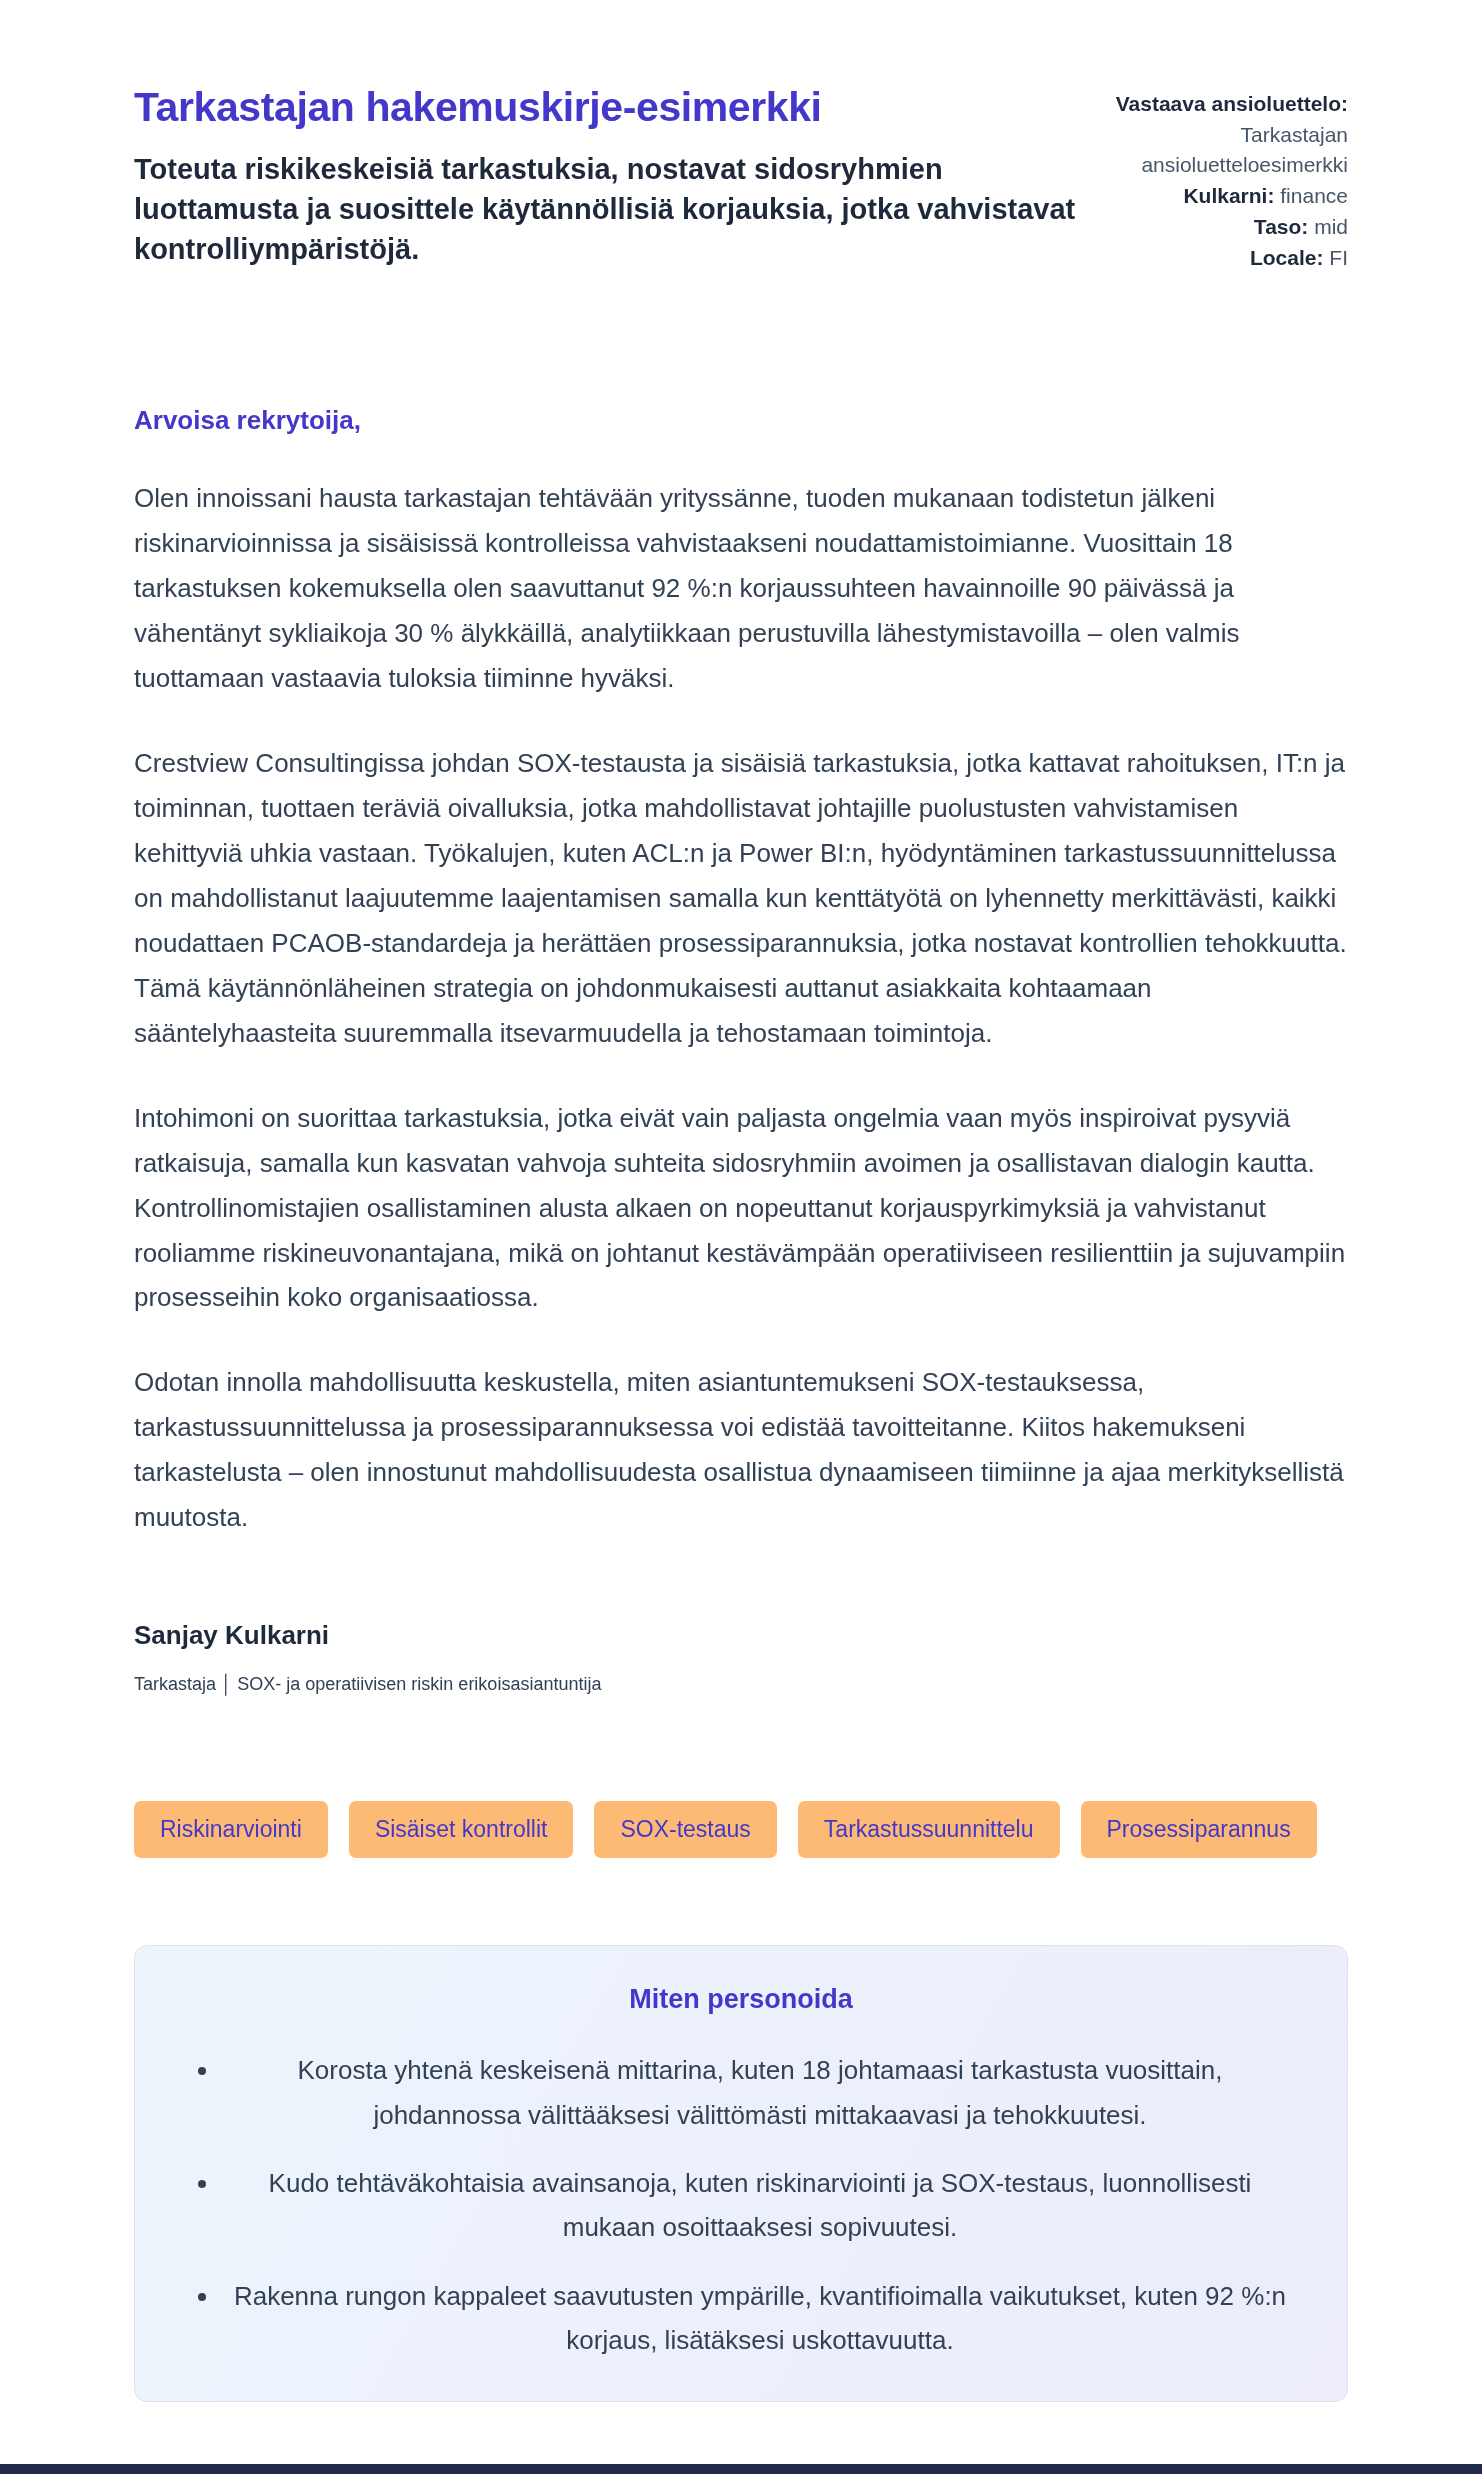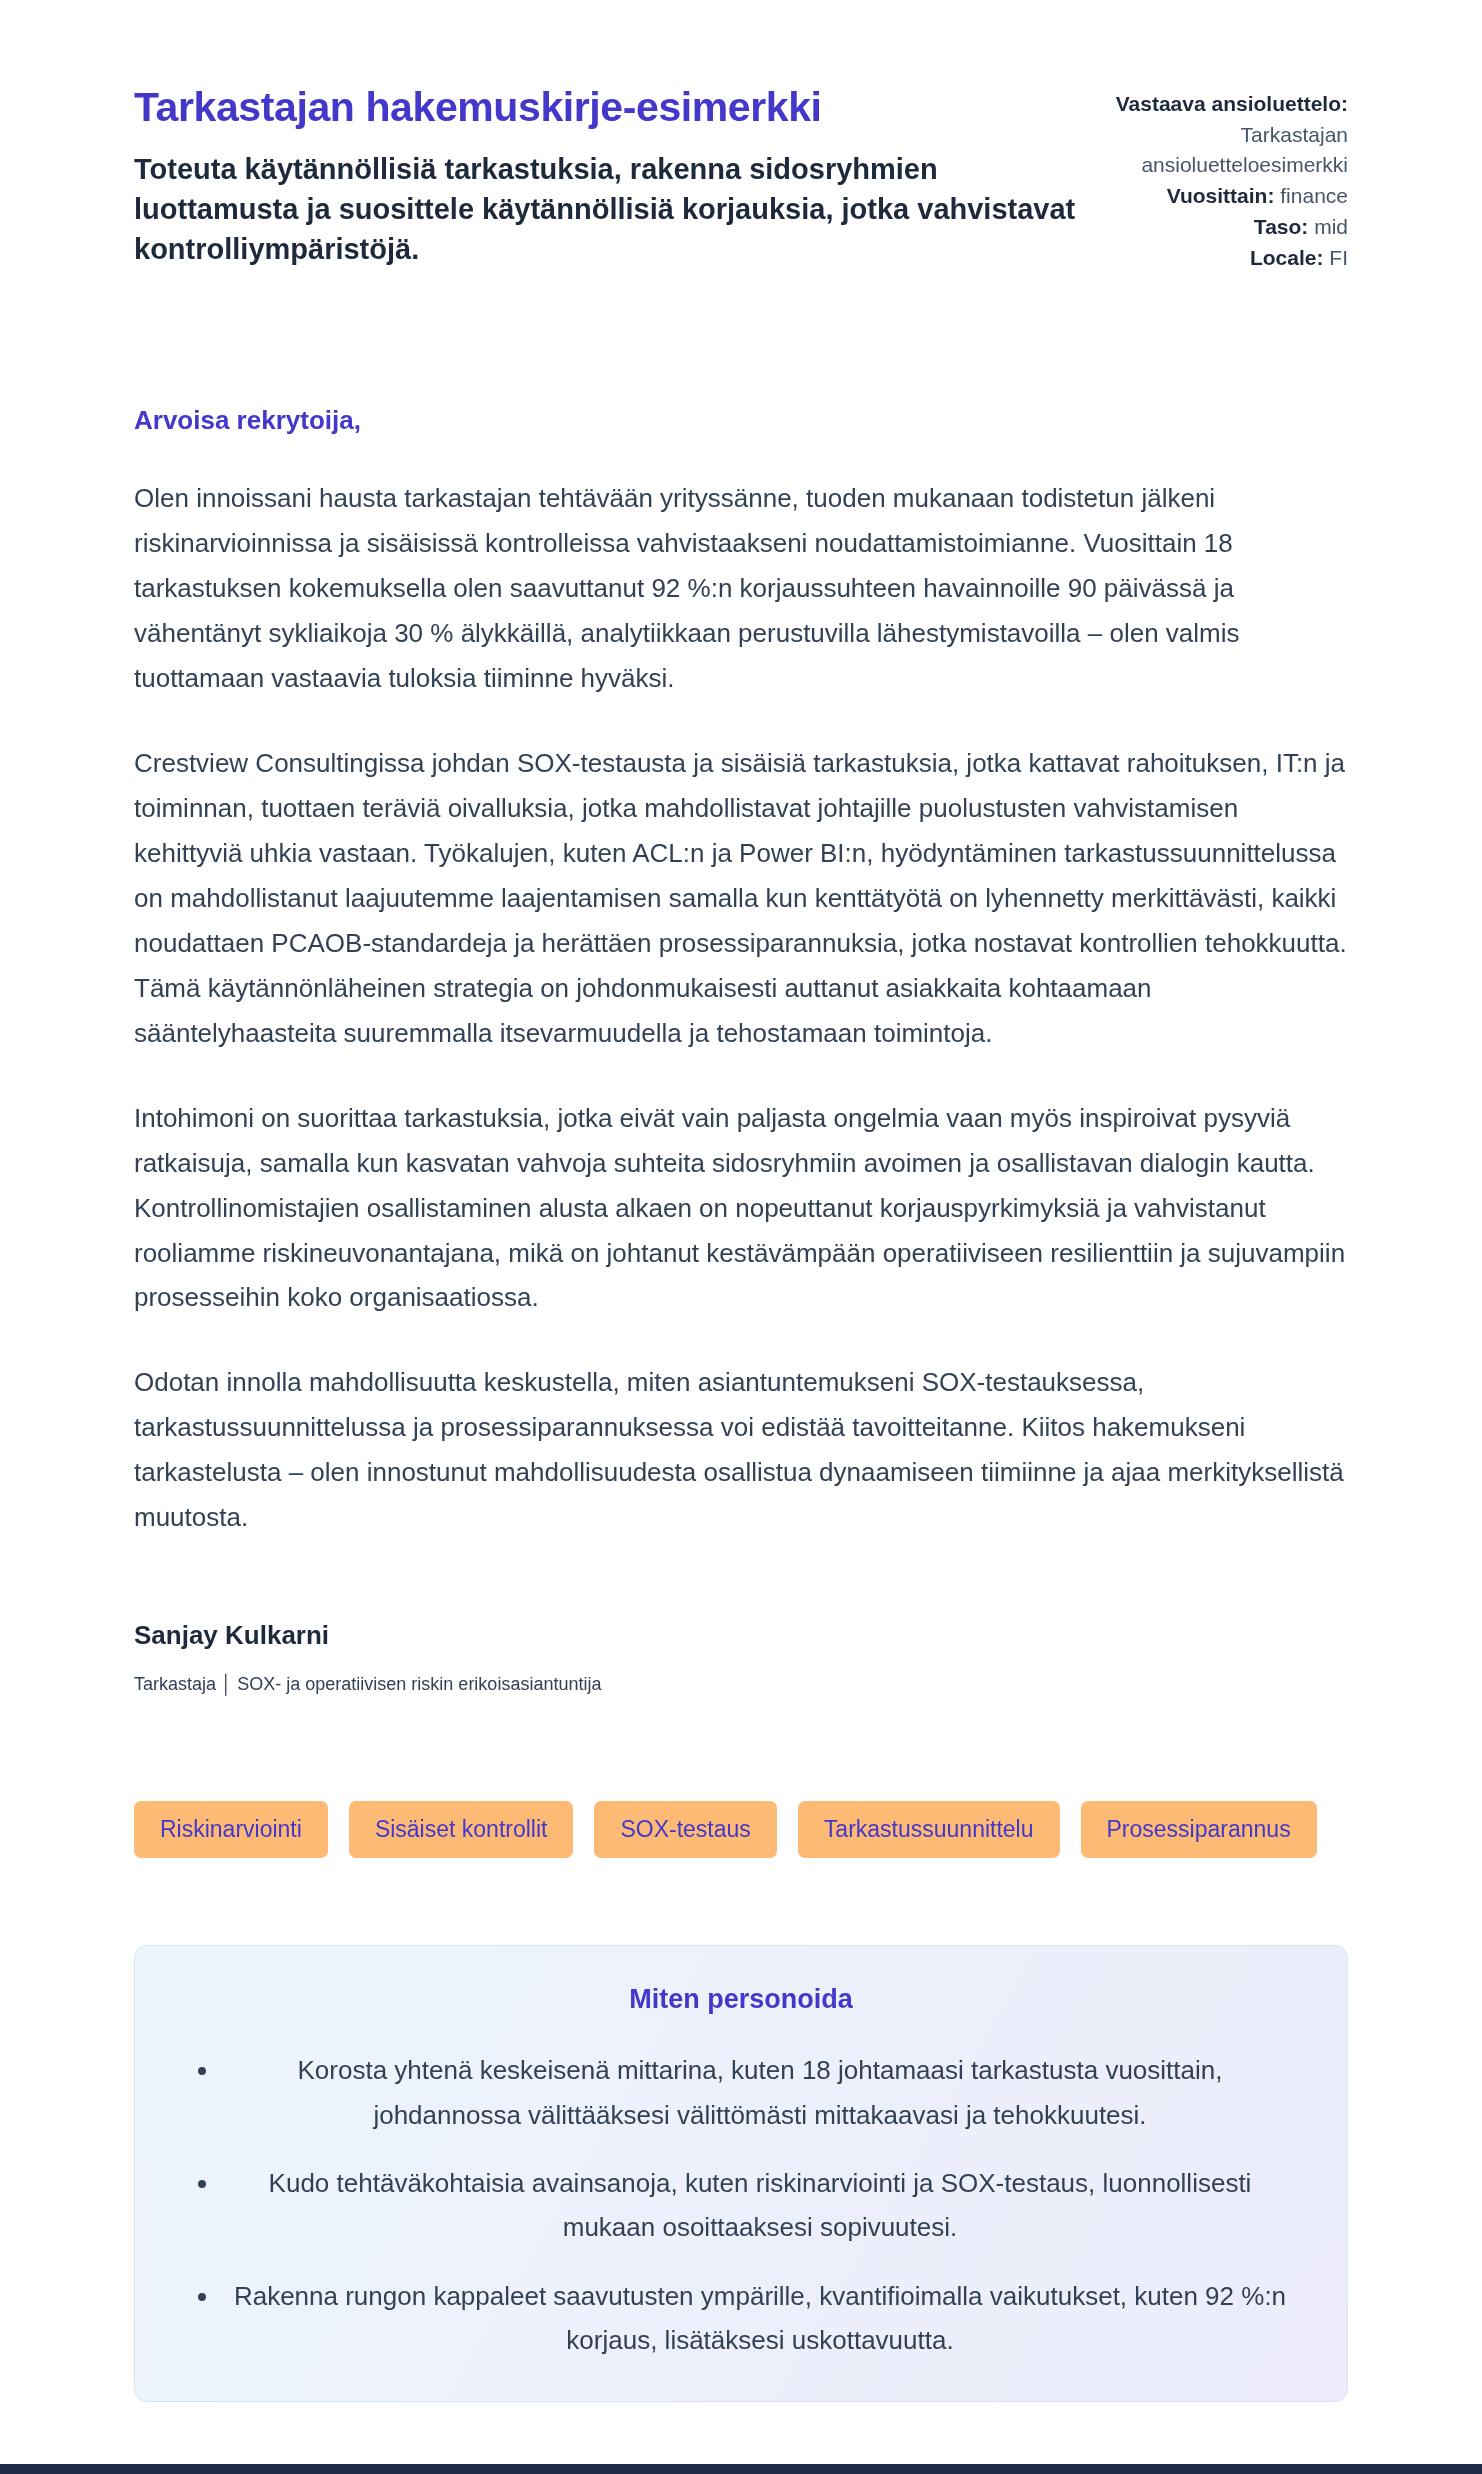--- a/index.html
+++ b/index.html
@@ -110,31 +110,31 @@
 </style>
 </head>
 <body>
 
 <div class="page">
   <div class="container">
 
     <div class="header">
       <div class="header-left">
         <h1 class="page-title">Tarkastajan hakemuskirje-esimerkki</h1>
-        <p class="page-subtitle">Toteuta käytännöllisiä tarkastuksia, rakenna sidosryhmien luottamusta ja suosittele käytännöllisiä korjauksia, jotka vahvistavat kontrolliympäristöjä.</p>
+        <p class="page-subtitle">Toteuta riskikeskeisiä tarkastuksia, nostavat sidosryhmien luottamusta ja suosittele käytännöllisiä korjauksia, jotka vahvistavat kontrolliympäristöjä.</p>
       </div>
       <div class="meta">
         <div class="meta-line">
           <span class="meta-label">Vastaava ansioluettelo:</span>
         </div>
         <div class="meta-line">
           <a class="meta-link">Tarkastajan ansioluetteloesimerkki</a>
         </div>
         <div class="meta-line">
-          <span class="meta-label">Vuosittain:</span>
+          <span class="meta-label">Kulkarni:</span>
           <span>finance</span>
         </div>
         <div class="meta-line">
           <span class="meta-label">Taso:</span>
           <span>mid</span>
         </div>
         <div class="meta-line">
           <span class="meta-label">Locale:</span>
           <span>FI</span>
         </div>

